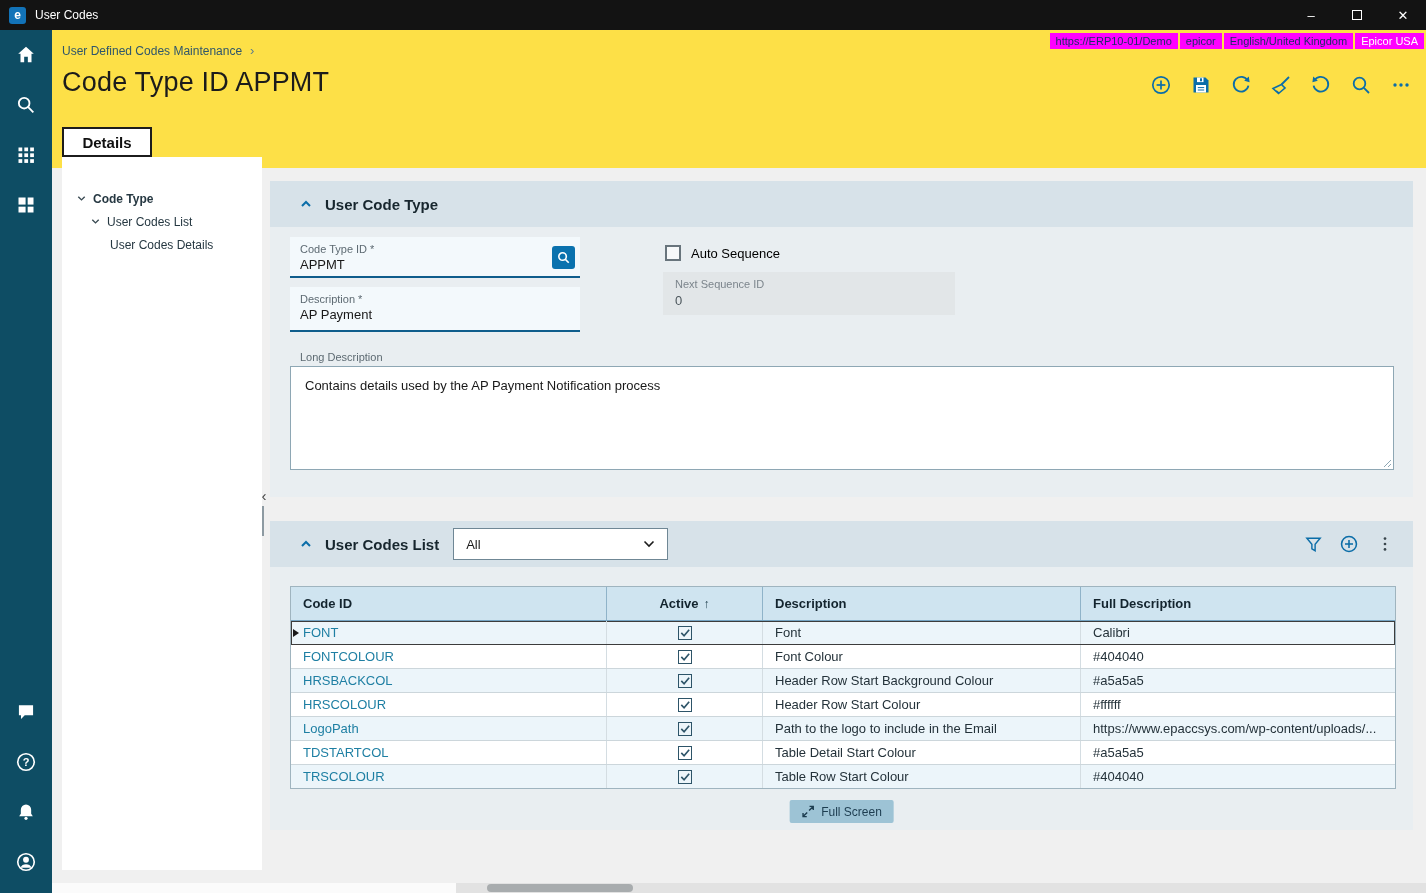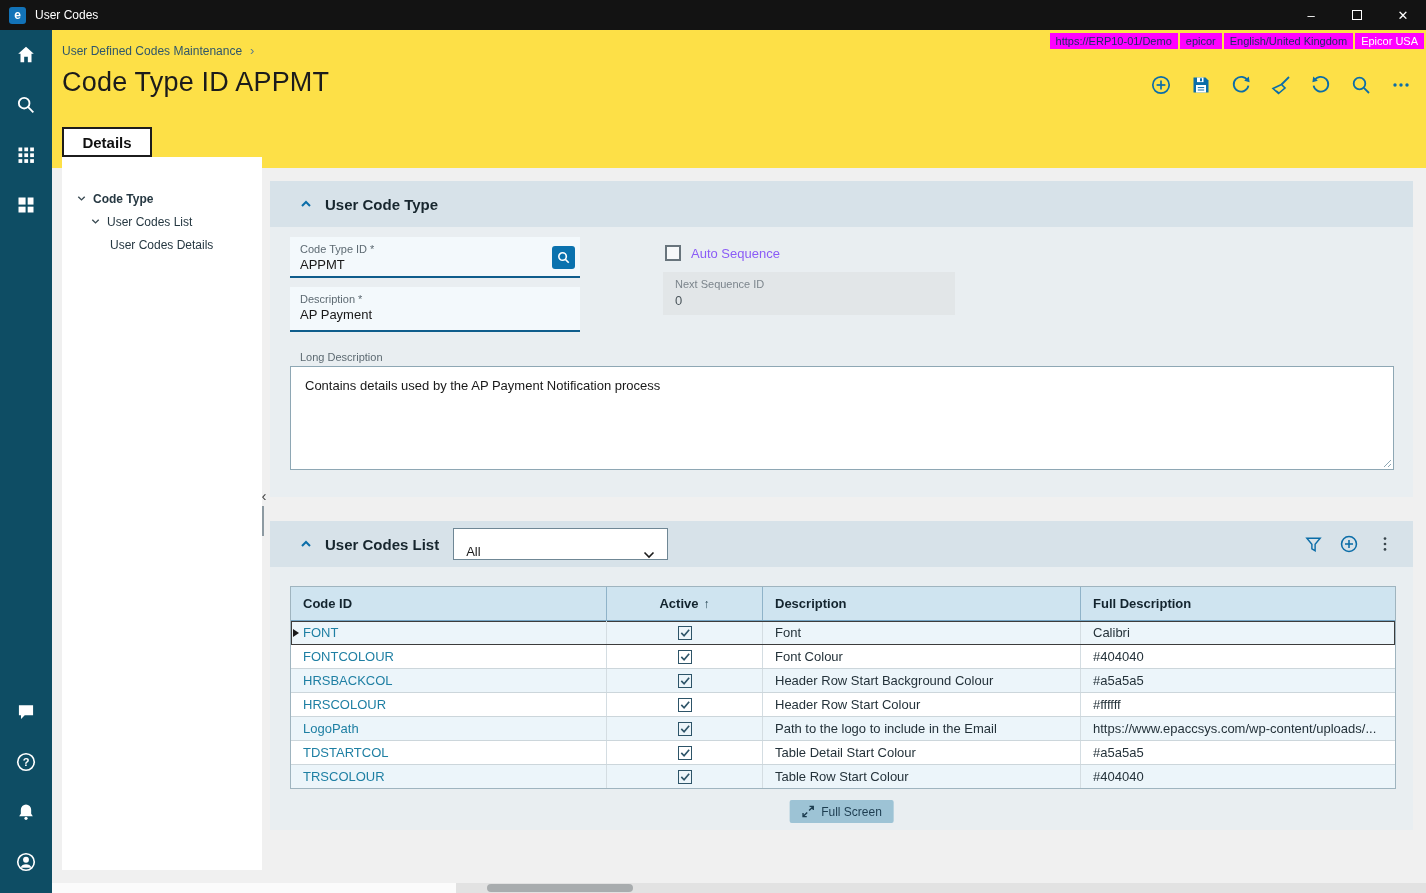--- a/index.html
+++ b/index.html
@@ -59,28 +59,28 @@
   .field .f-label { display:block; font-size:11px; color:#5d6a72; padding:6px 10px 0; }
   .field .f-value { display:block; font-size:13px; color:#191919; padding:2px 10px 4px; }
   .field-disabled { position:absolute; background:#e2e6e8; }
   .field-disabled .f-label { display:block; font-size:11px; color:#7c858c; padding:6px 12px 0; }
   .field-disabled .f-value { display:block; font-size:13px; color:#4d575d; padding:3px 12px 4px; }
   #fld-code-type-id { left:20px; top:10px; width:290px; height:41px; }
   #fld-description  { left:20px; top:60px; width:290px; height:45px; }
   .fld-search-btn { position:absolute; right:5px; top:9px; width:23px; height:23px; background:#0a72ae; border-radius:3px; display:flex; align-items:center; justify-content:center; cursor:pointer; }
   #chk-auto-seq { position:absolute; left:395px; top:18px; display:flex; align-items:center; gap:10px; cursor:pointer; }
   .checkbox-empty { width:16px; height:16px; border:2px solid #68747c; background:#f6f8f9; }
-  .chk-label { font-size:13px; color:#8b5cf6; }
+  .chk-label { font-size:13px; color:#000000; }
   #fld-next-seq { left:393px; top:45px; width:292px; height:43px; }
   .long-desc-label { position:absolute; left:30px; top:124px; font-size:11px; color:#5d6a72; }
   .textarea { position:absolute; left:20px; top:139px; width:1104px; height:104px; background:#fff; border:1px solid #8ea7b4; font-size:13px; color:#191919; padding:11px 14px; }
   .resize-handle { position:absolute; right:1px; bottom:1px; }
 
   
-  .filter-dropdown { margin-left:14px; width:215px; height:32px; background:#fff; border:1px solid #6f8795; display:flex; align-items:flex-end; padding:0 12px; font-size:13px; color:#1a1a1a; cursor:pointer; }
+  .filter-dropdown { margin-left:14px; width:215px; height:32px; background:#fff; border:1px solid #6f8795; display:flex; align-items:center; padding:0 12px; font-size:13px; color:#1a1a1a; cursor:pointer; }
   .filter-dropdown .dd-caret { margin-left:auto; display:flex; }
   .list-header-icons { margin-left:auto; display:flex; gap:16px; align-items:center; }
   .lh-icon { width:20px; height:20px; display:flex; align-items:center; justify-content:center; cursor:pointer; }
 
   
   .grid { position:absolute; left:20px; top:19px; width:1106px; border:1px solid #9fb4bf; background:#fff; }
   .grid-head { display:grid; grid-template-columns:316px 156px 318px 314px; background:#cfe4f0; border-bottom:1px solid #74a3c2; }
   .gh-cell { height:33px; display:flex; align-items:center; padding-left:12px; font-size:13px; font-weight:bold; color:#13242e; border-right:1px solid #8fb3c9; cursor:pointer; }
   .gh-cell:last-child { border-right:none; }
   .gh-cell.center { justify-content:center; padding-left:0; gap:5px; }

